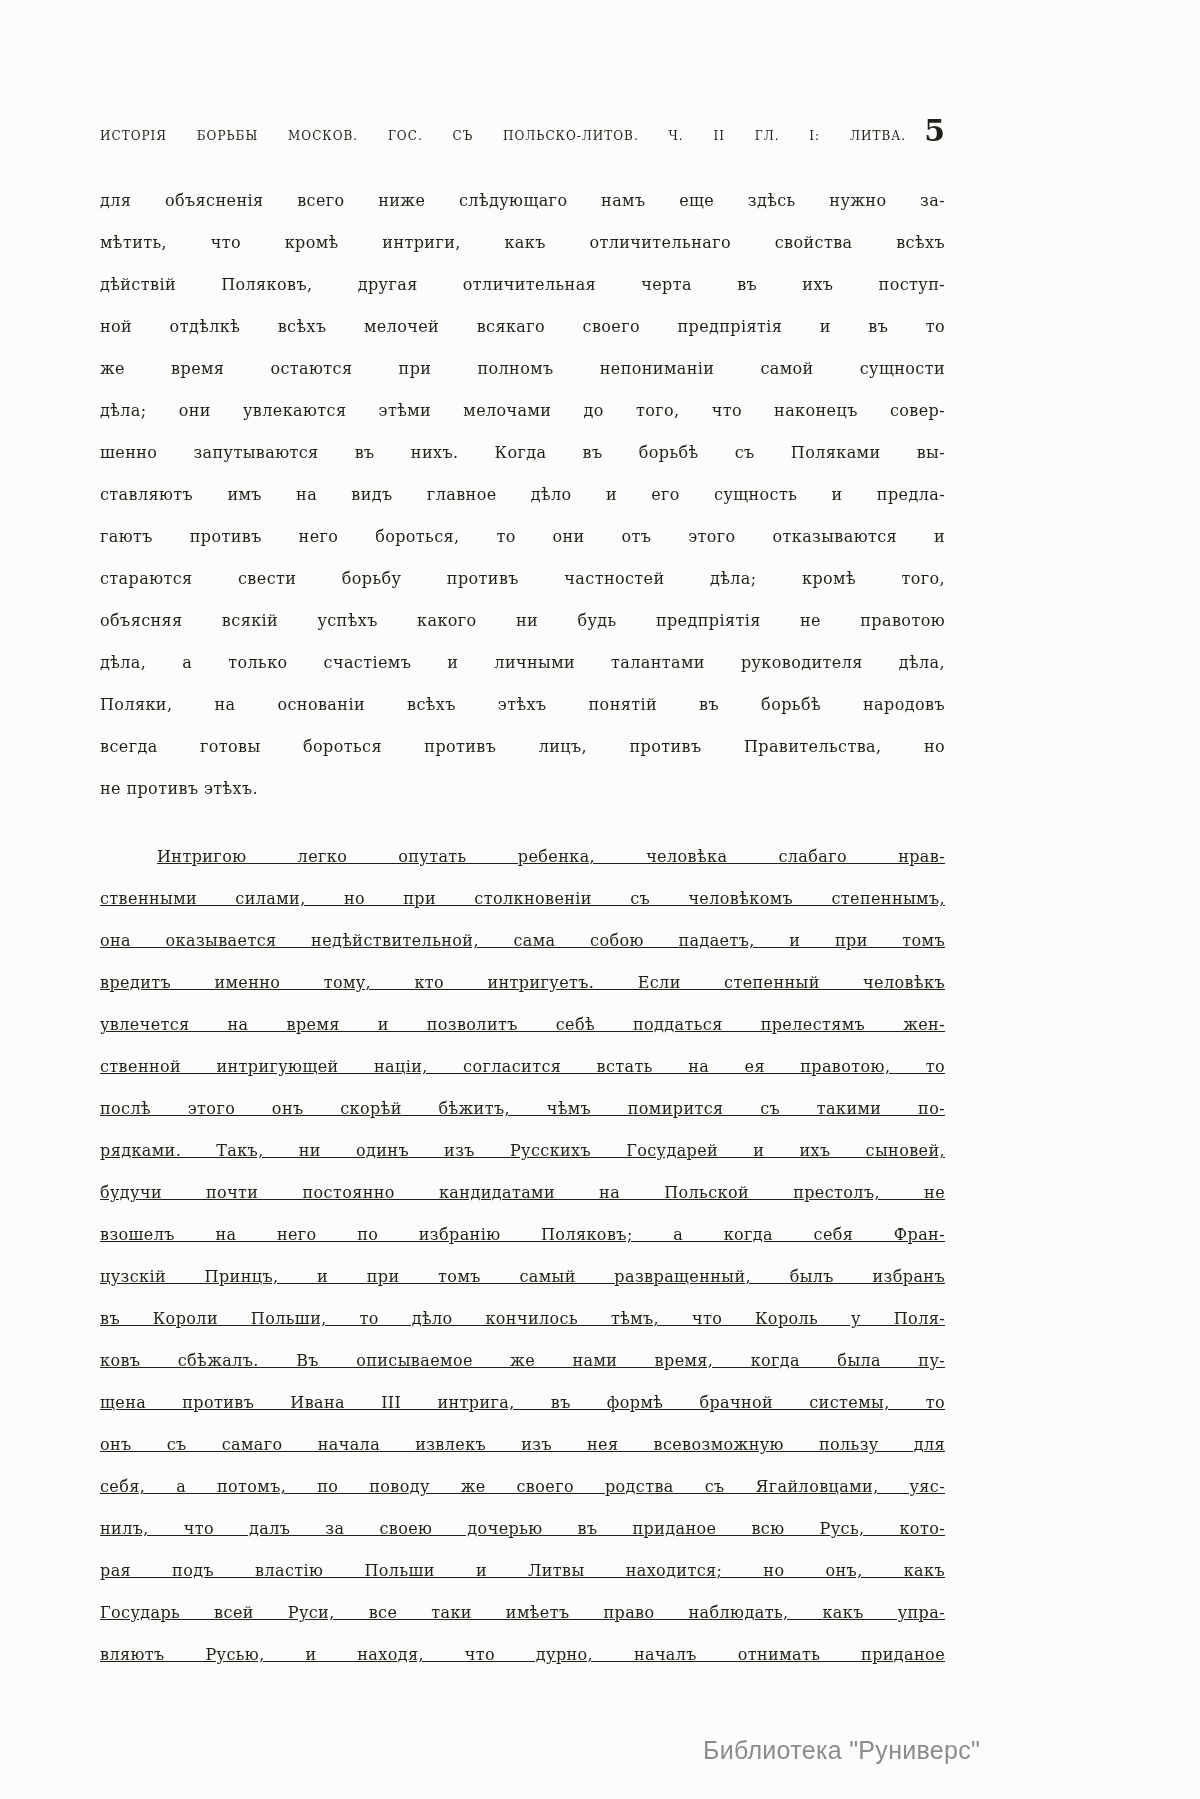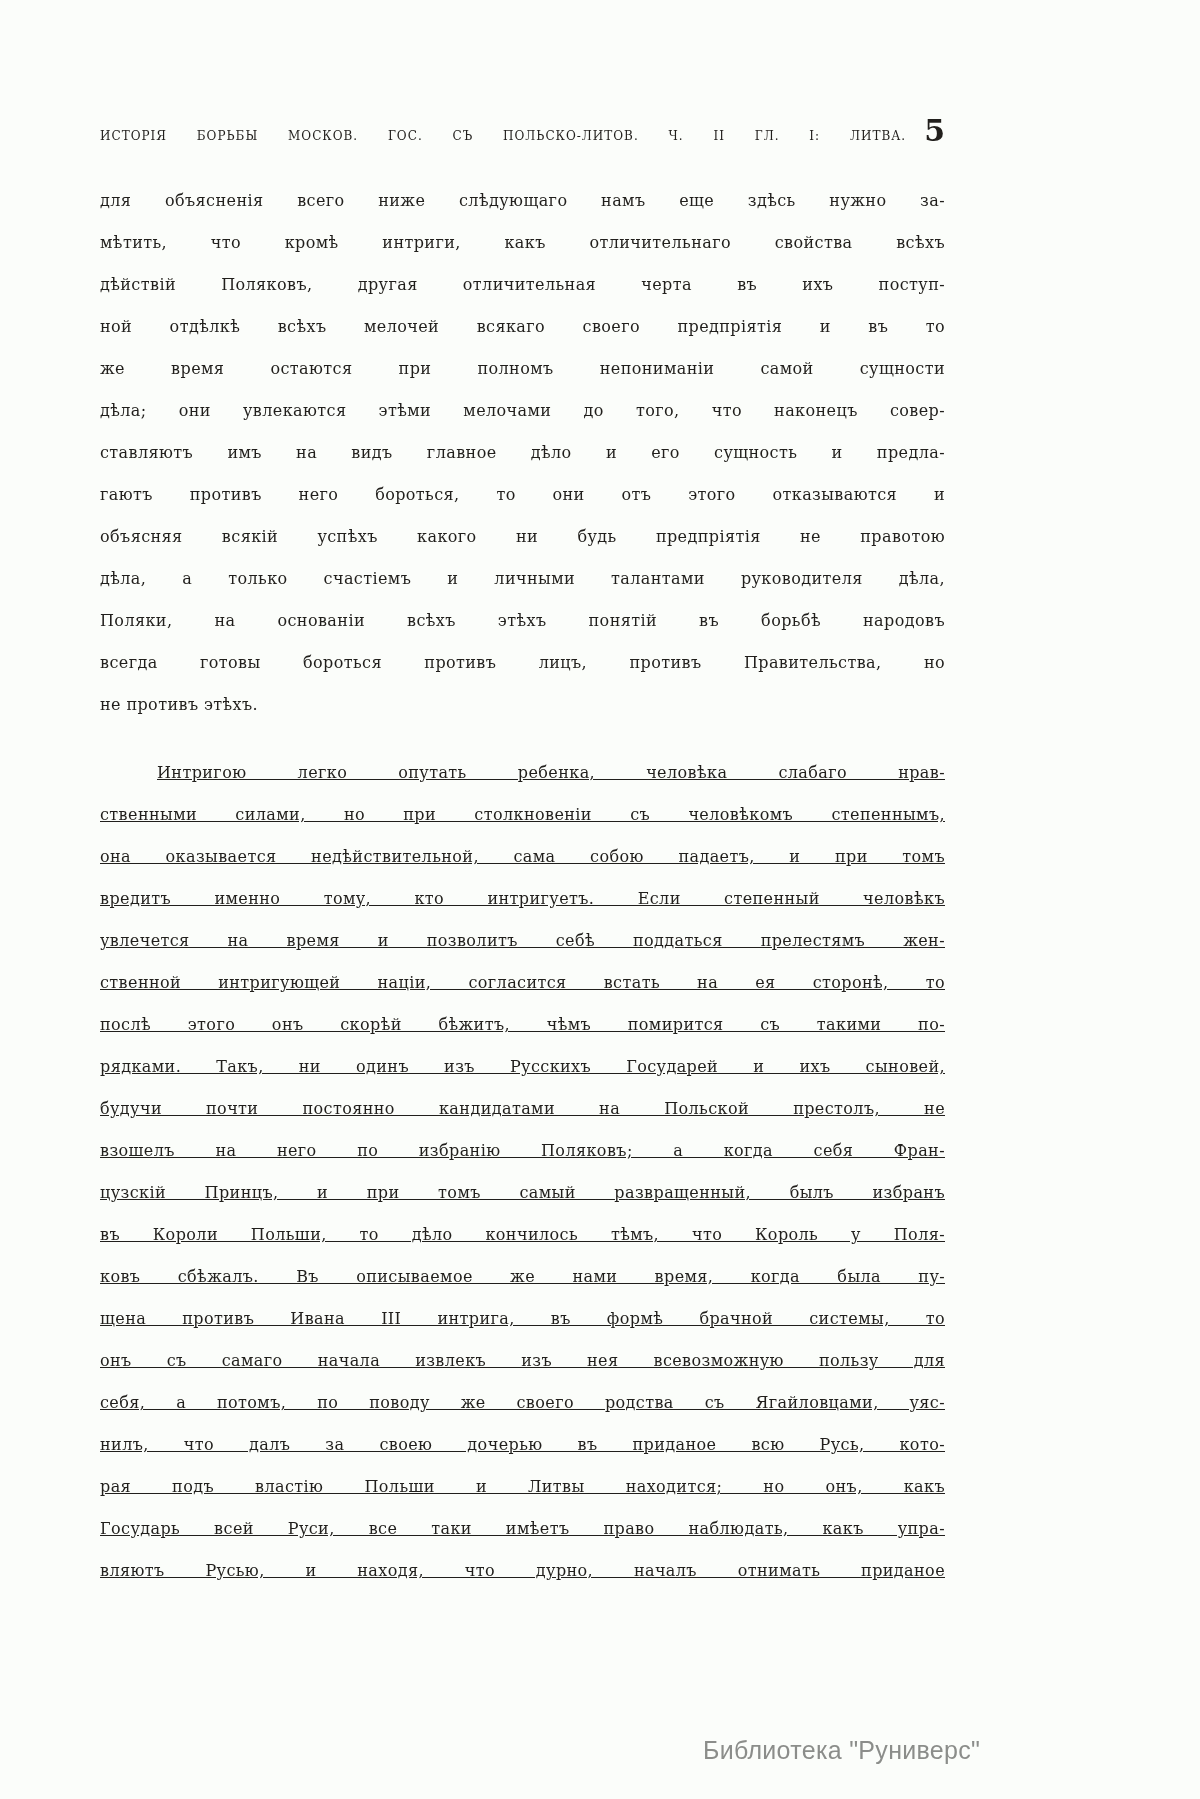--- a/index.html
+++ b/index.html
@@ -94,35 +94,37 @@
   </header>
 
   <main class="text-block">
     <section class="paragraph ends">
         <div class="line">для объясненія всего ниже слѣдующаго намъ еще здѣсь нужно за-</div>
         <div class="line">мѣтить, что кромѣ интриги, какъ отличительнаго свойства всѣхъ</div>
         <div class="line">дѣйствій Поляковъ, другая отличительная черта въ ихъ поступ-</div>
         <div class="line">ной отдѣлкѣ всѣхъ мелочей всякаго своего предпріятія и въ то</div>
         <div class="line">же время остаются при полномъ непониманіи самой сущности</div>
         <div class="line">дѣла; они увлекаются этѣми мелочами до того, что наконецъ совер-</div>
+        <div class="line">шенно запутываются въ нихъ. Когда въ борьбѣ съ Поляками вы-</div>
         <div class="line">ставляютъ имъ на видъ главное дѣло и его сущность и предла-</div>
         <div class="line">гаютъ противъ него бороться, то они отъ этого отказываются и</div>
+        <div class="line">стараются свести борьбу противъ частностей дѣла; кромѣ того,</div>
         <div class="line">объясняя всякій успѣхъ какого ни будь предпріятія не правотою</div>
         <div class="line">дѣла, а только счастіемъ и личными талантами руководителя дѣла,</div>
         <div class="line">Поляки, на основаніи всѣхъ этѣхъ понятій въ борьбѣ народовъ</div>
         <div class="line">всегда готовы бороться противъ лицъ, противъ Правительства, но</div>
         <div class="line">не противъ этѣхъ.</div>
       </section>
     <section class="paragraph indented">
         <div class="line">Интригою легко опутать ребенка, человѣка слабаго нрав-</div>
         <div class="line">ственными силами, но при столкновеніи съ человѣкомъ степеннымъ,</div>
         <div class="line">она оказывается недѣйствительной, сама собою падаетъ, и при томъ</div>
         <div class="line">вредитъ именно тому, кто интригуетъ. Если степенный человѣкъ</div>
         <div class="line">увлечется на время и позволитъ себѣ поддаться прелестямъ жен-</div>
-        <div class="line">ственной интригующей націи, согласится встать на ея сторонѣ, то</div>
+        <div class="line">ственной интригующей націи, согласится встать на ея правотою, то</div>
         <div class="line">послѣ этого онъ скорѣй бѣжитъ, чѣмъ помирится съ такими по-</div>
         <div class="line">рядками. Такъ, ни одинъ изъ Русскихъ Государей и ихъ сыновей,</div>
         <div class="line">будучи почти постоянно кандидатами на Польской престолъ, не</div>
         <div class="line">взошелъ на него по избранію Поляковъ; а когда себя Фран-</div>
         <div class="line">цузскій Принцъ, и при томъ самый развращенный, былъ избранъ</div>
         <div class="line">въ Короли Польши, то дѣло кончилось тѣмъ, что Король у Поля-</div>
         <div class="line">ковъ сбѣжалъ. Въ описываемое же нами время, когда была пу-</div>
         <div class="line">щена противъ Ивана III интрига, въ формѣ брачной системы, то</div>
         <div class="line">онъ съ самаго начала извлекъ изъ нея всевозможную пользу для</div>
         <div class="line">себя, а потомъ, по поводу же своего родства съ Ягайловцами, уяс-</div>

